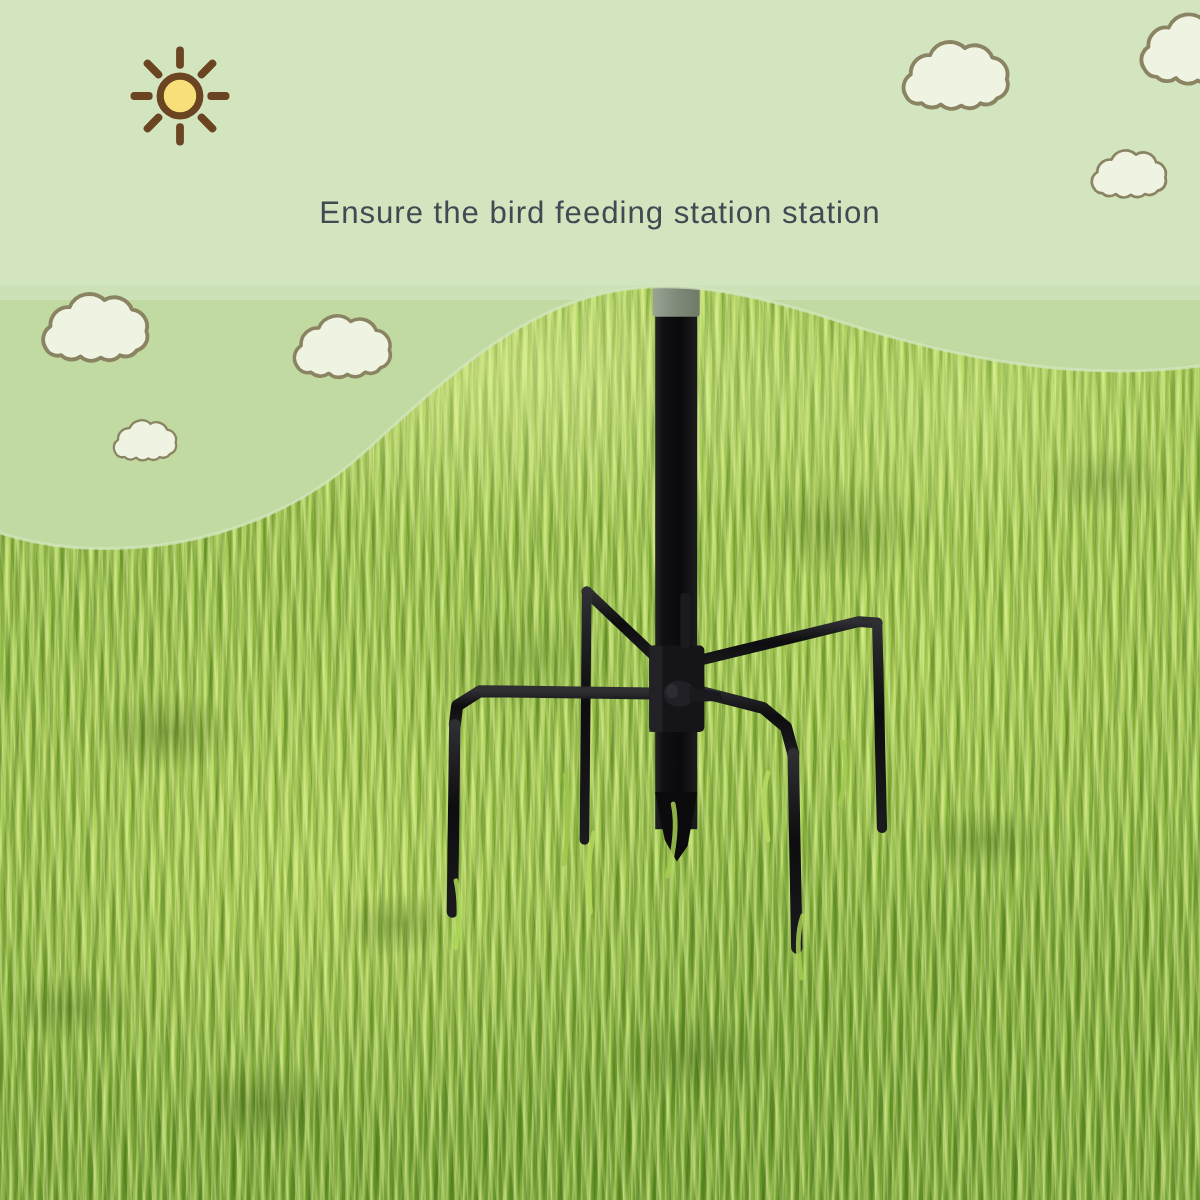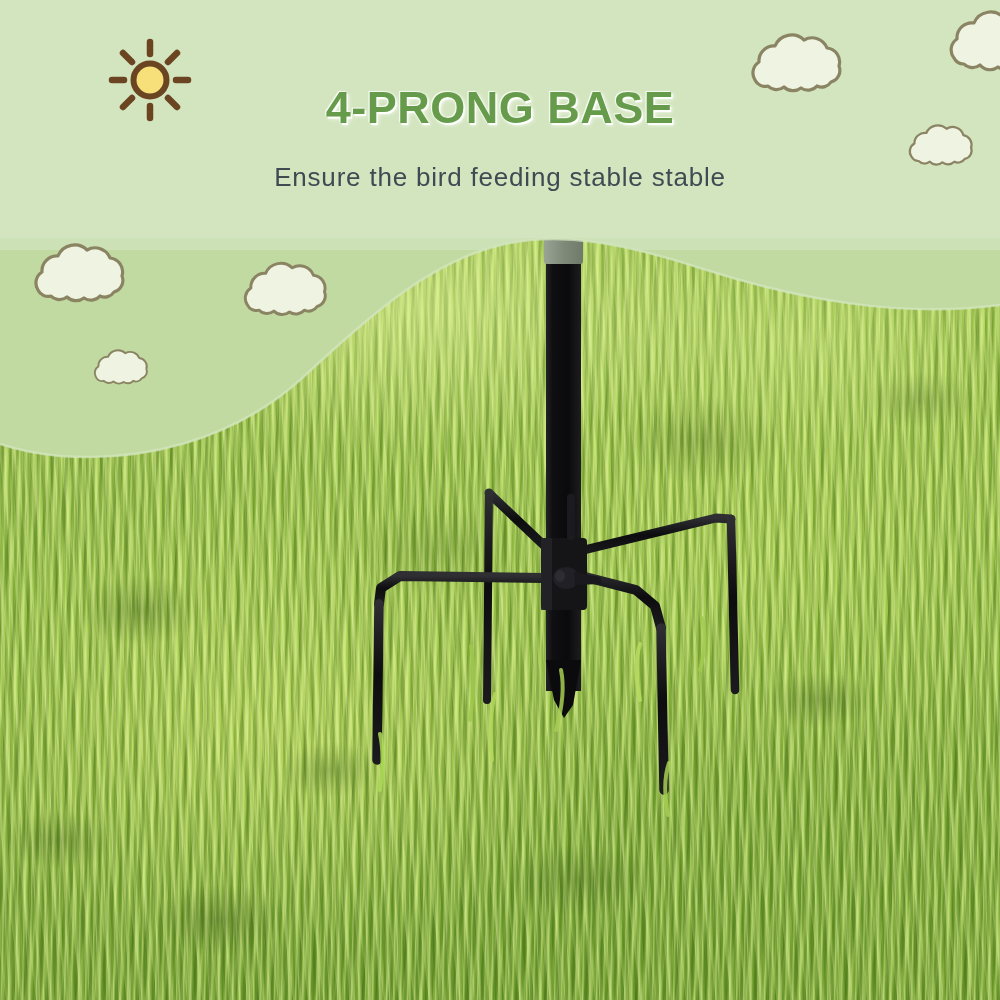--- a/index.html
+++ b/index.html
@@ -369,17 +369,16 @@
       <line x1="4" y1="42" x2="16" y2="42"></line>
       <line x1="68" y1="42" x2="80" y2="42"></line>
       <line x1="15" y1="15" x2="24" y2="24"></line>
       <line x1="60" y1="60" x2="69" y2="69"></line>
       <line x1="69" y1="15" x2="60" y2="24"></line>
       <line x1="24" y1="60" x2="15" y2="69"></line>
     </g>
     <circle cx="42" cy="42" r="16.5" fill="#f7df7a" stroke="#6b4521" stroke-width="6"></circle>
   </svg>
 
-  <div class="headline">4-PRONG BASE</div>
-
-  <div class="subtitle">Ensure the bird feeding stable stable</div>
+
+  <div class="subtitle">Ensure the bird feeding station station</div>
 
 </div>
 
 </body></html>

